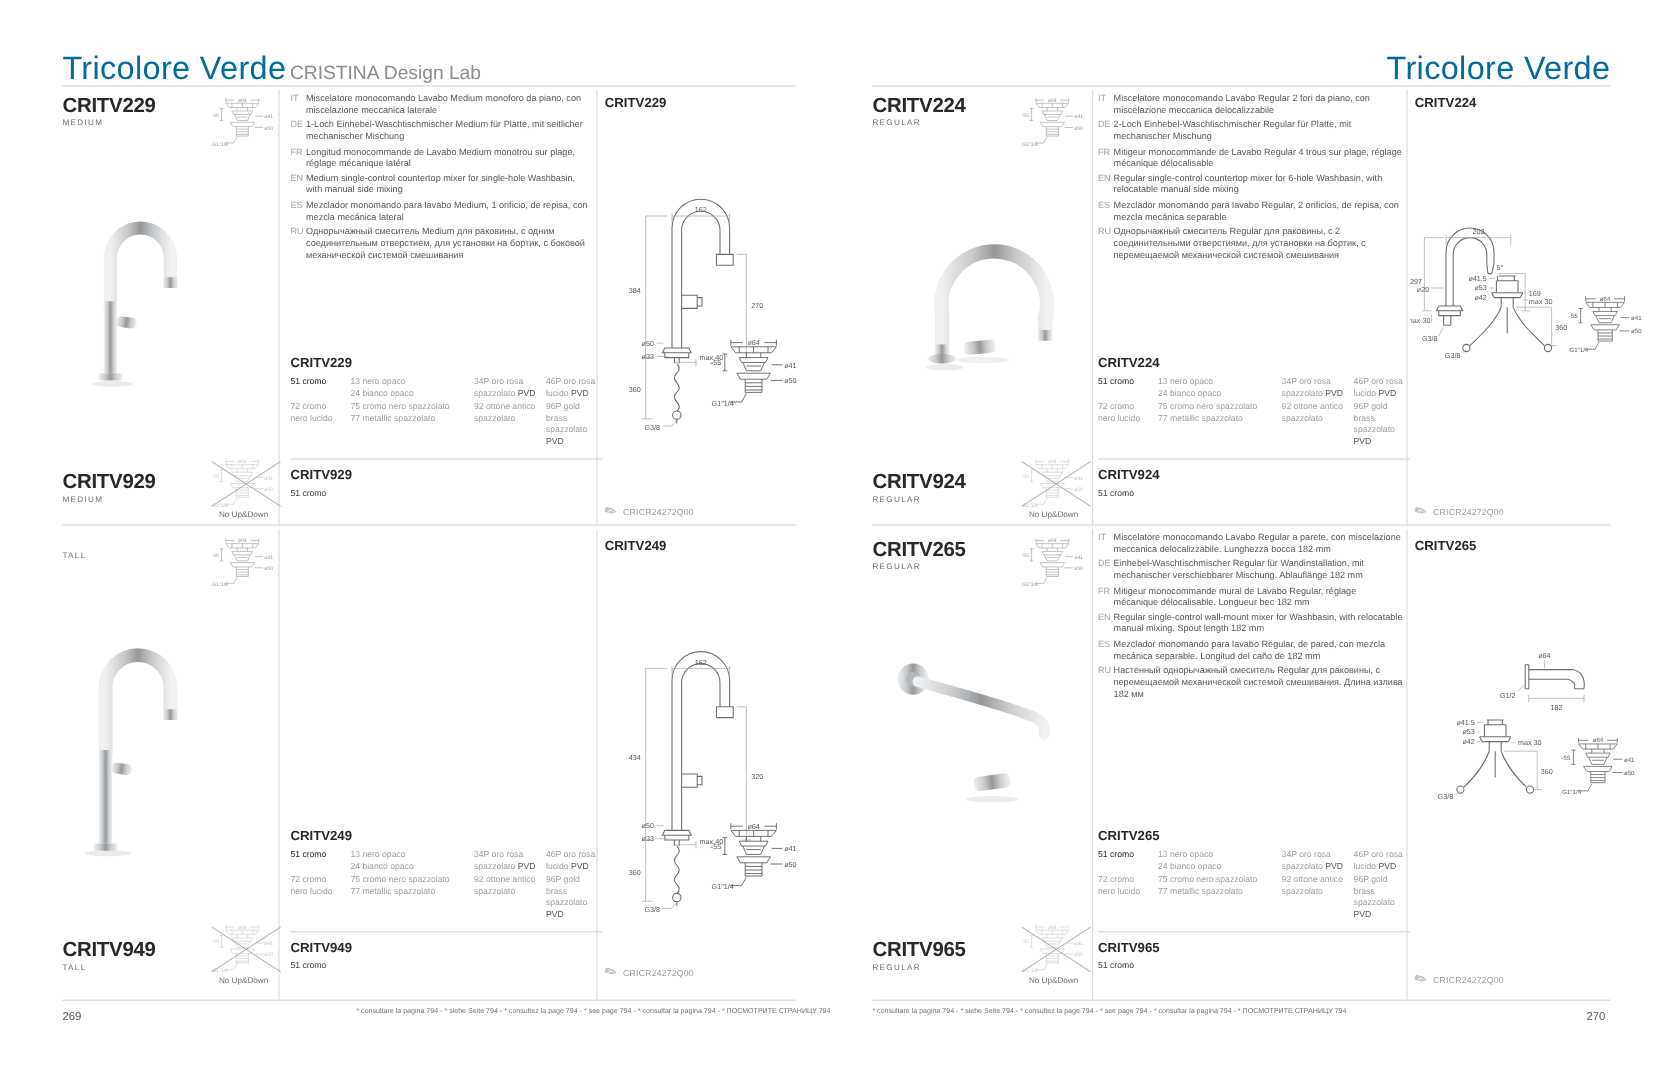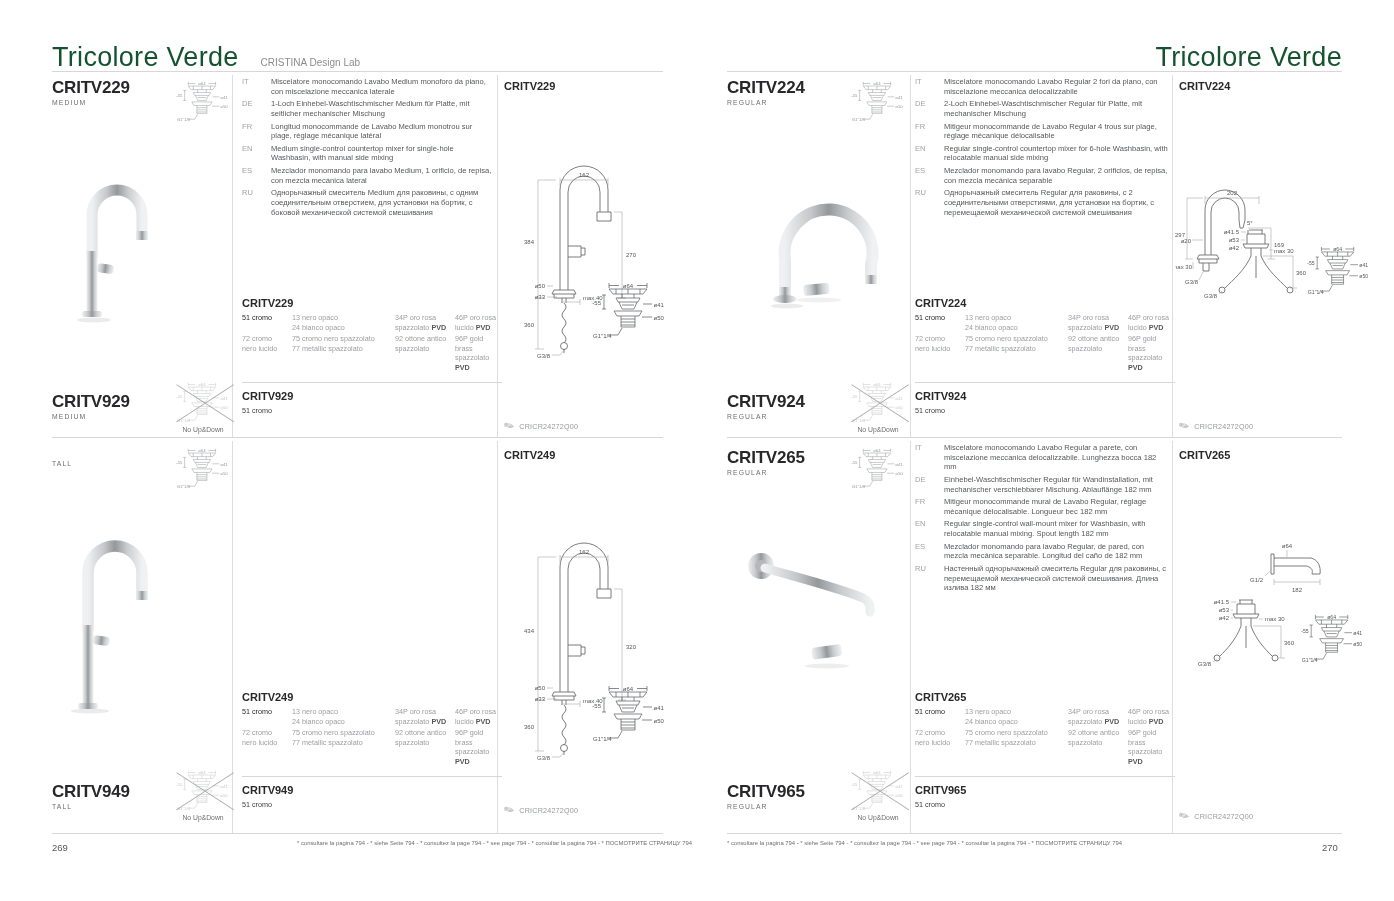--- a/index.html
+++ b/index.html
@@ -1,35 +1,35 @@
 <!DOCTYPE html>
 <html><head>
 <meta charset="utf-8">
 <style>
   html,body{margin:0;padding:0}
   body{width:1394px;height:901px;position:relative;background:#fff;
        font-family:"Liberation Sans","DejaVu Sans",sans-serif;color:#2f2f31;overflow:hidden}
   .abs{position:absolute}
   .rule{position:absolute;height:1px;background:#d6d7d8}
   .vline{position:absolute;width:1px;background:#dcddde}
-  .series-title{font-size:27px;font-weight:300;color:#14532d;letter-spacing:.3px;line-height:1}
-  .brand{font-size:10px;color:#8a8c8f;margin-left:22px}
+  .series-title{font-size:27px;font-weight:300;color:#0369a1;letter-spacing:.3px;line-height:1}
+  .brand{font-size:16px;color:#8a8c8f;margin-left:3px}
   .sec{position:absolute}
   .pcode{font-size:17px;font-weight:700;letter-spacing:-.2px;color:#28282a;line-height:1}
   .psize{font-size:6.8px;letter-spacing:1.1px;color:#6d6e71;margin-top:3px}
-  .desc-row{display:flex;gap:16px;margin-bottom:3px;font-size:7.6px;line-height:1.27;color:#55575a}
+  .desc-row{display:flex;gap:0;margin-bottom:3px;font-size:7.6px;line-height:1.27;color:#55575a}
   .desc-row .lang{color:#a0a2a5;min-width:13px;flex:0 0 13px}
   .farea{position:absolute;width:260px}
   .fheading{font-size:11px;font-weight:700;color:#28282a}
   .ftable{font-size:7.2px;line-height:1.32;color:#9b9da0;margin-top:4px}
   .frow{display:grid;grid-template-columns:50px 103px 60px 47px}
   .frow + .frow{margin-top:2px}
   .fcell{padding-right:4px}
   .fcell.c-dark{color:#28282a}
-  .fcell b{color:#55575a;font-weight:700}
+  .fcell b{color:#55575a;font-weight:400}
   .fhr{border:0;border-top:1px solid #d6d7d8;margin:10px 0 7px 0}
   .vheading{font-size:11px;font-weight:700;color:#28282a}
   .vfinish{font-size:7.2px;color:#3c3d3f;margin-top:4px}
   .dheading{font-size:11px;font-weight:700;color:#28282a;position:absolute}
   .tdraw{position:absolute}
   .fline{stroke:#6d6e71;stroke-width:.9;fill:none}
   .dline{stroke:#a7a9ac;stroke-width:.6;fill:none}
   .dimtext{font-size:6px;fill:#55575a}
   .photo{position:absolute}
   .drain-unit{position:absolute;color:#55575a}

